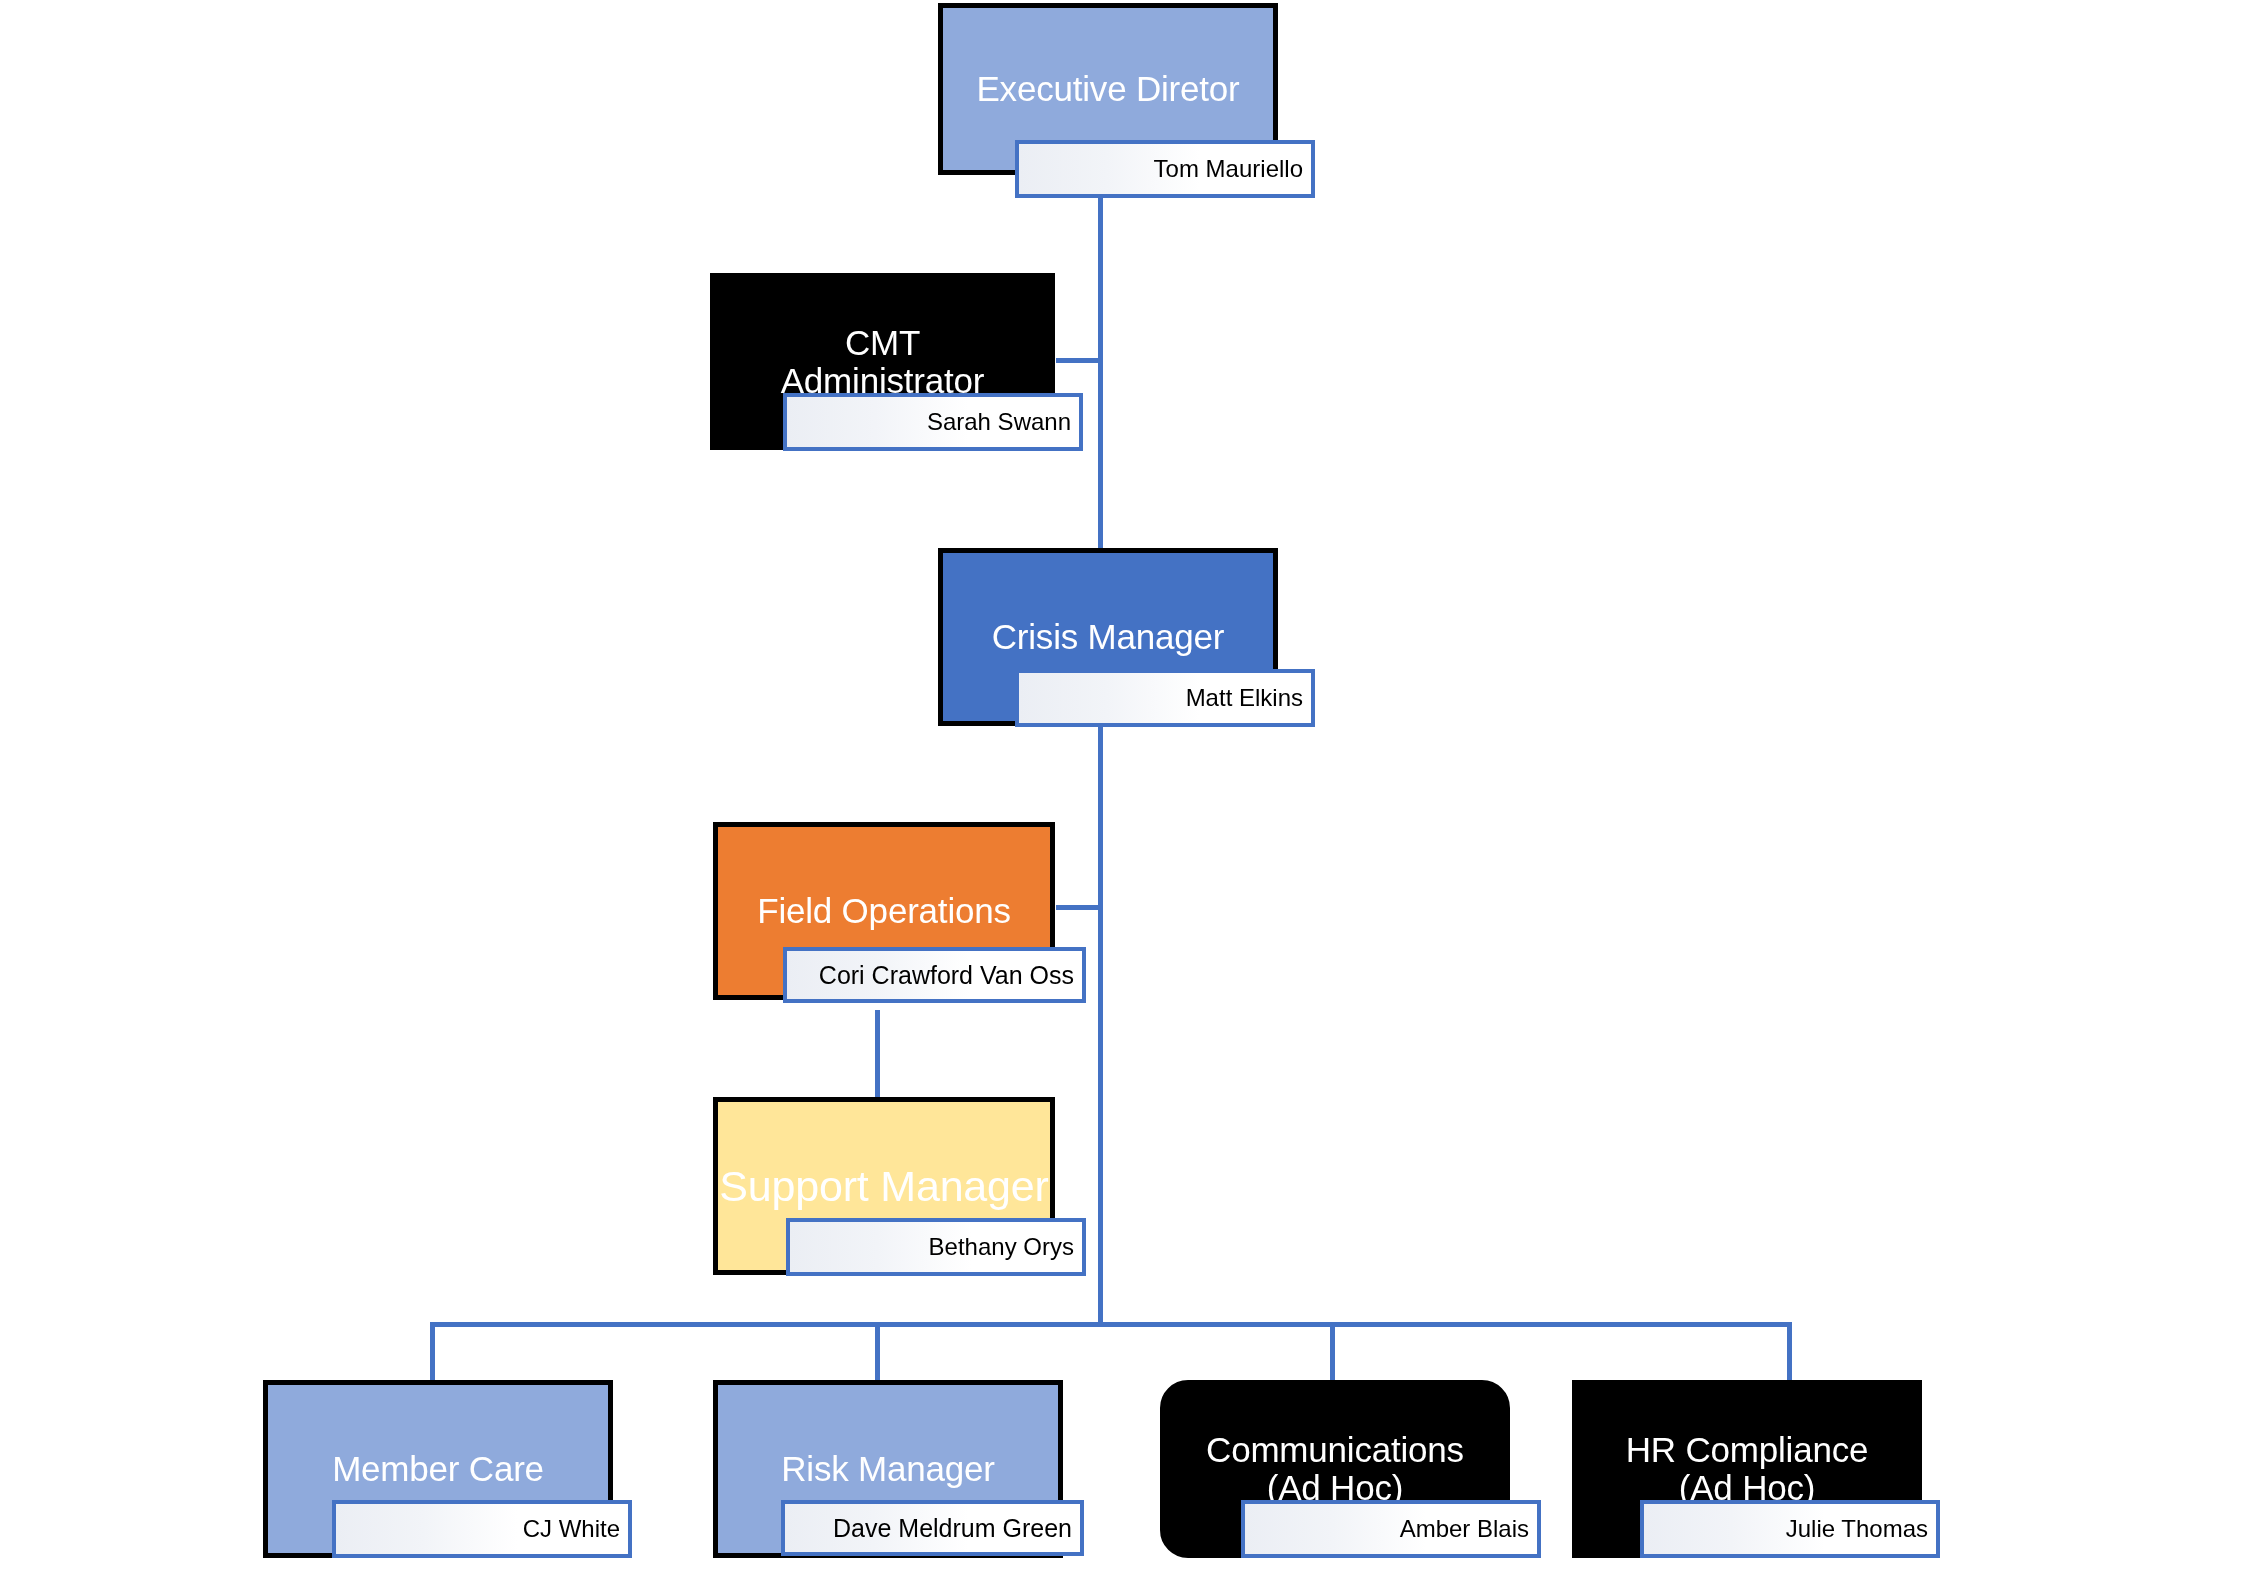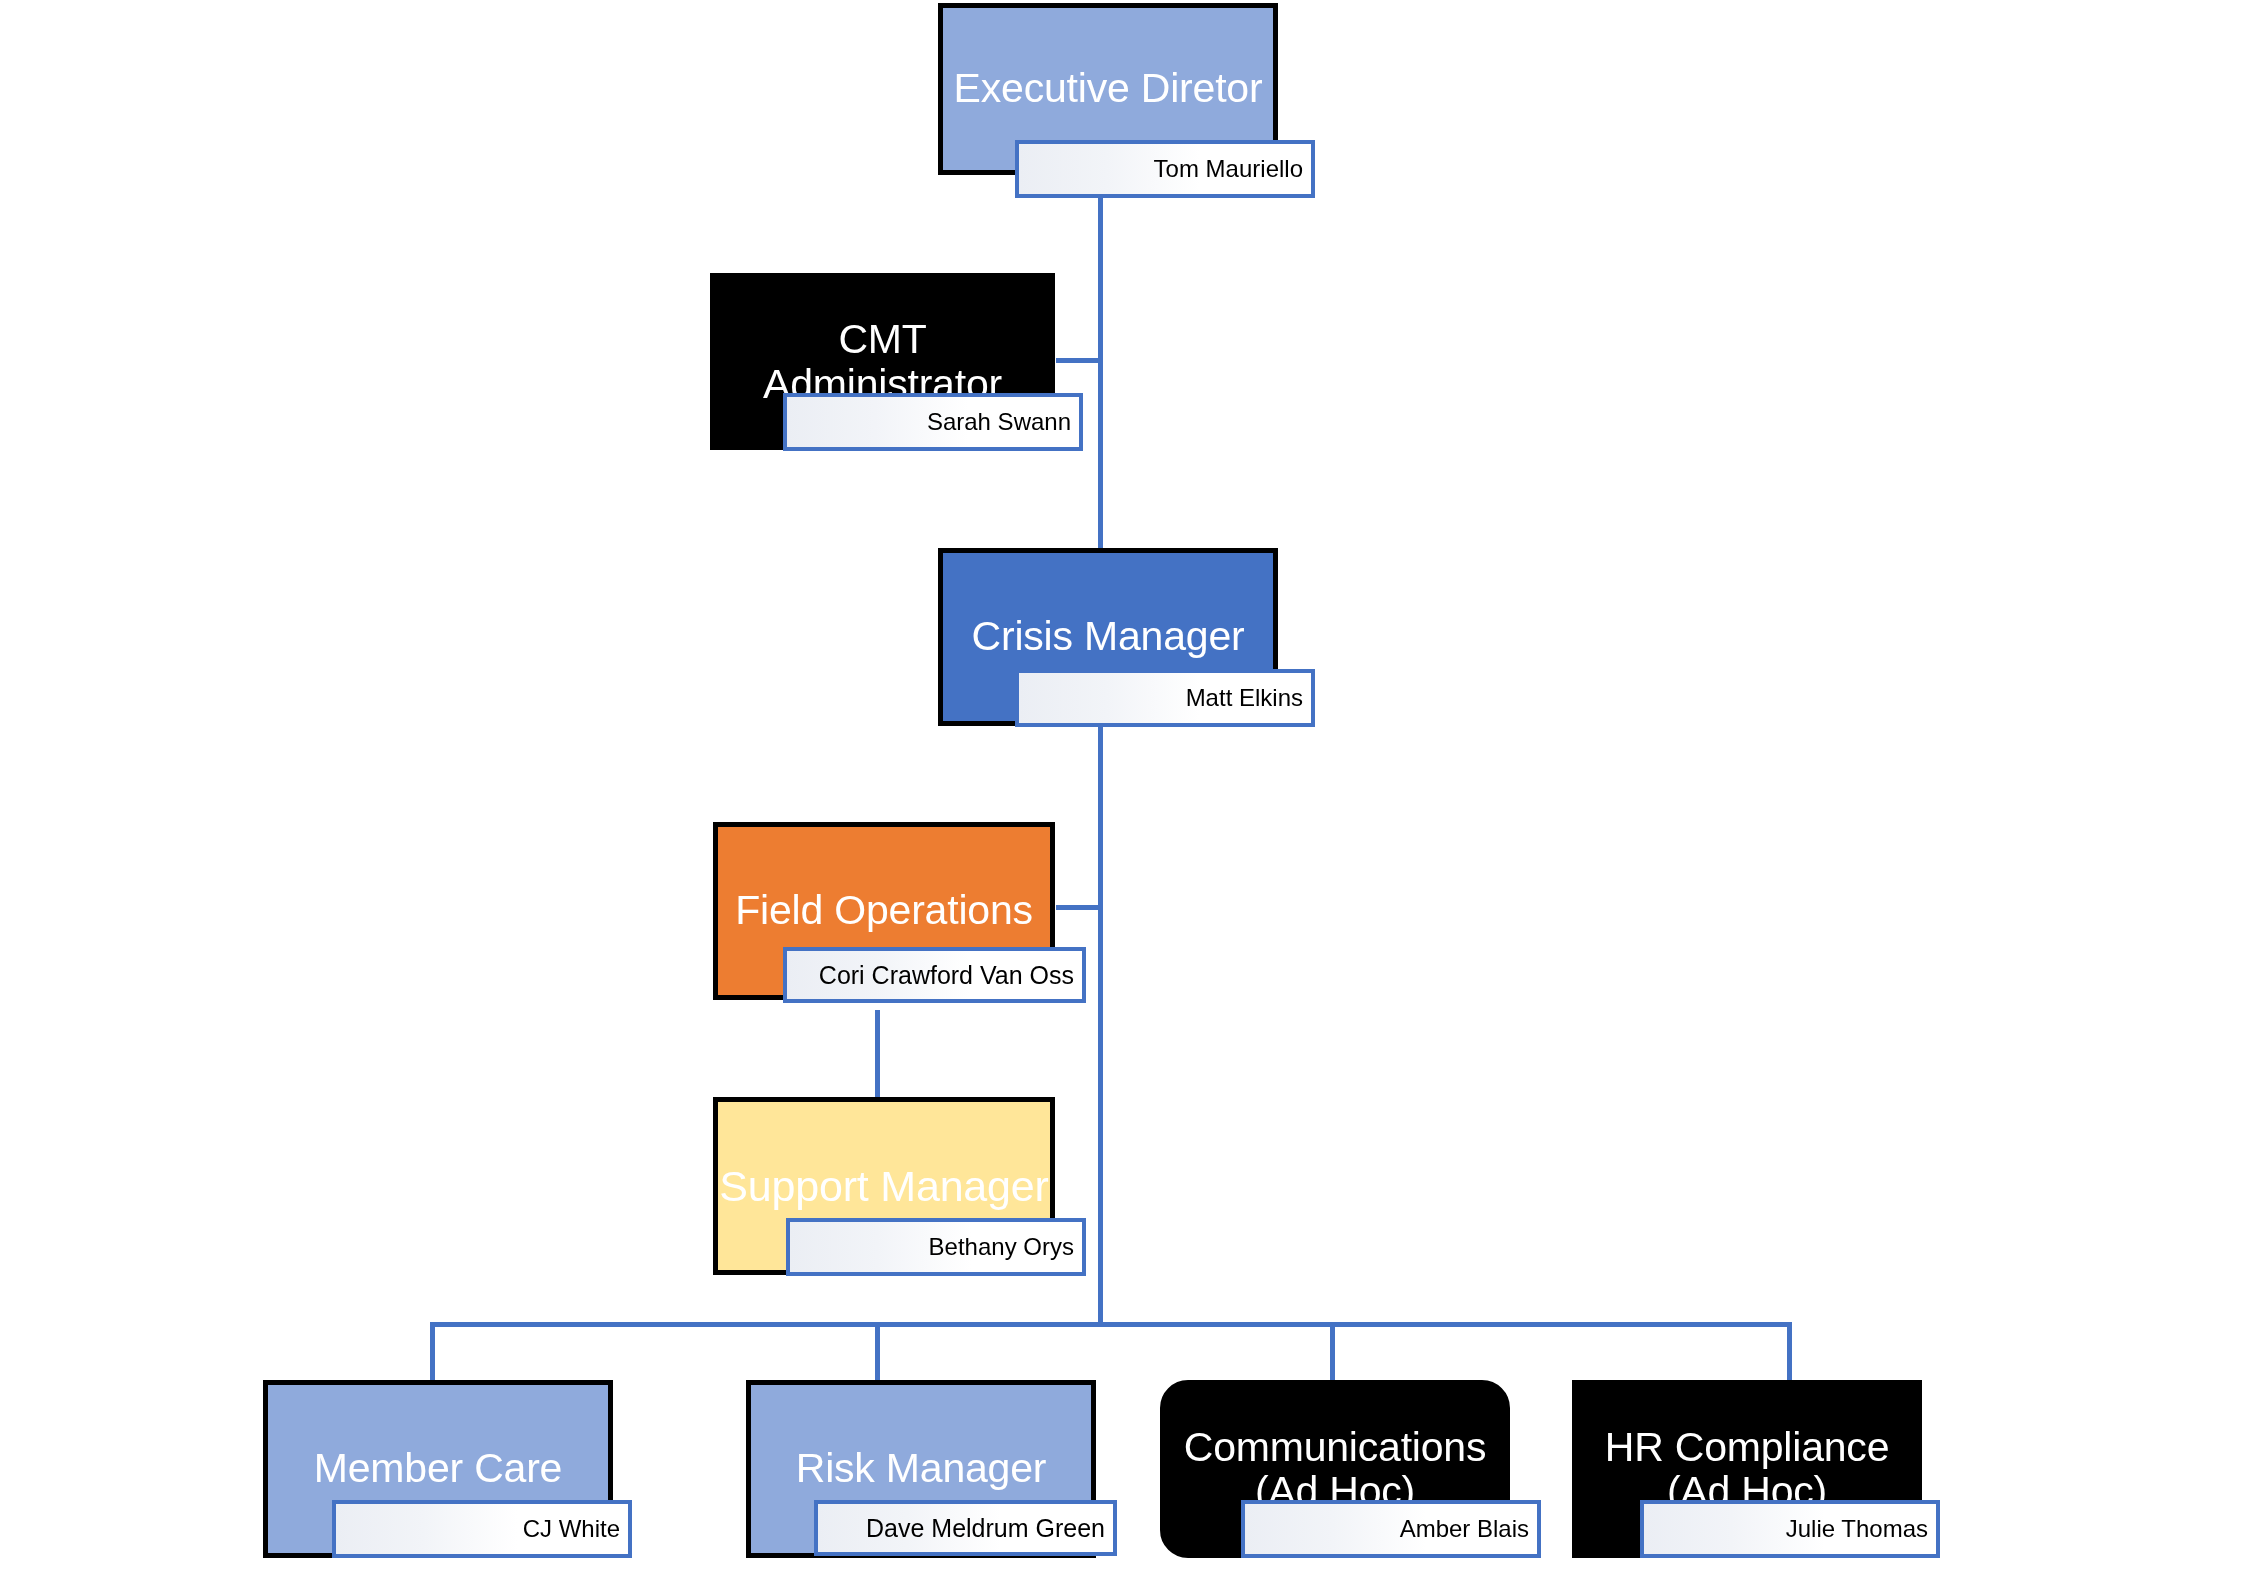--- a/index.html
+++ b/index.html
@@ -36,21 +36,21 @@
     top: 0;
     box-sizing: border-box;
     border: 5px solid #000000;
     display: flex;
     align-items: center;
     justify-content: center;
     overflow: visible;
   }
   .node-title {
     color: #ffffff;
-    font-size: 41px;
+    font-size: 35px;
     line-height: 1.12;
     text-align: center;
     white-space: pre;
     letter-spacing: -0.2px;
   }
   .node-title.two-line {
     line-height: 1.08;
   }
 
   
@@ -149,21 +149,21 @@
 
   <div class="node" style="left:263px; top:1380px; width:350px; height:178px;">
     <div class="node-box fill-lightblue" style="width:350px; height:178px;">
       <div class="node-title">Member Care</div>
     </div>
     <div class="name-plate" style="left:69px; top:120px; width:300px; height:58px;">
       <span class="name-plate-text">CJ White</span>
     </div>
   </div>
 
-  <div class="node" style="left:746px; top:1380px; width:350px; height:178px;">
+  <div class="node" style="left:713px; top:1380px; width:350px; height:178px;">
     <div class="node-box fill-lightblue" style="width:350px; height:178px;">
       <div class="node-title">Risk Manager</div>
     </div>
     <div class="name-plate" style="left:68px; top:120px; width:303px; height:56px;">
       <span class="name-plate-text small">Dave Meldrum Green</span>
     </div>
   </div>
 
   <div class="node" style="left:1160px; top:1380px; width:350px; height:178px;">
     <div class="node-box fill-gray" style="width:350px; height:178px;border-radius:28px;">

